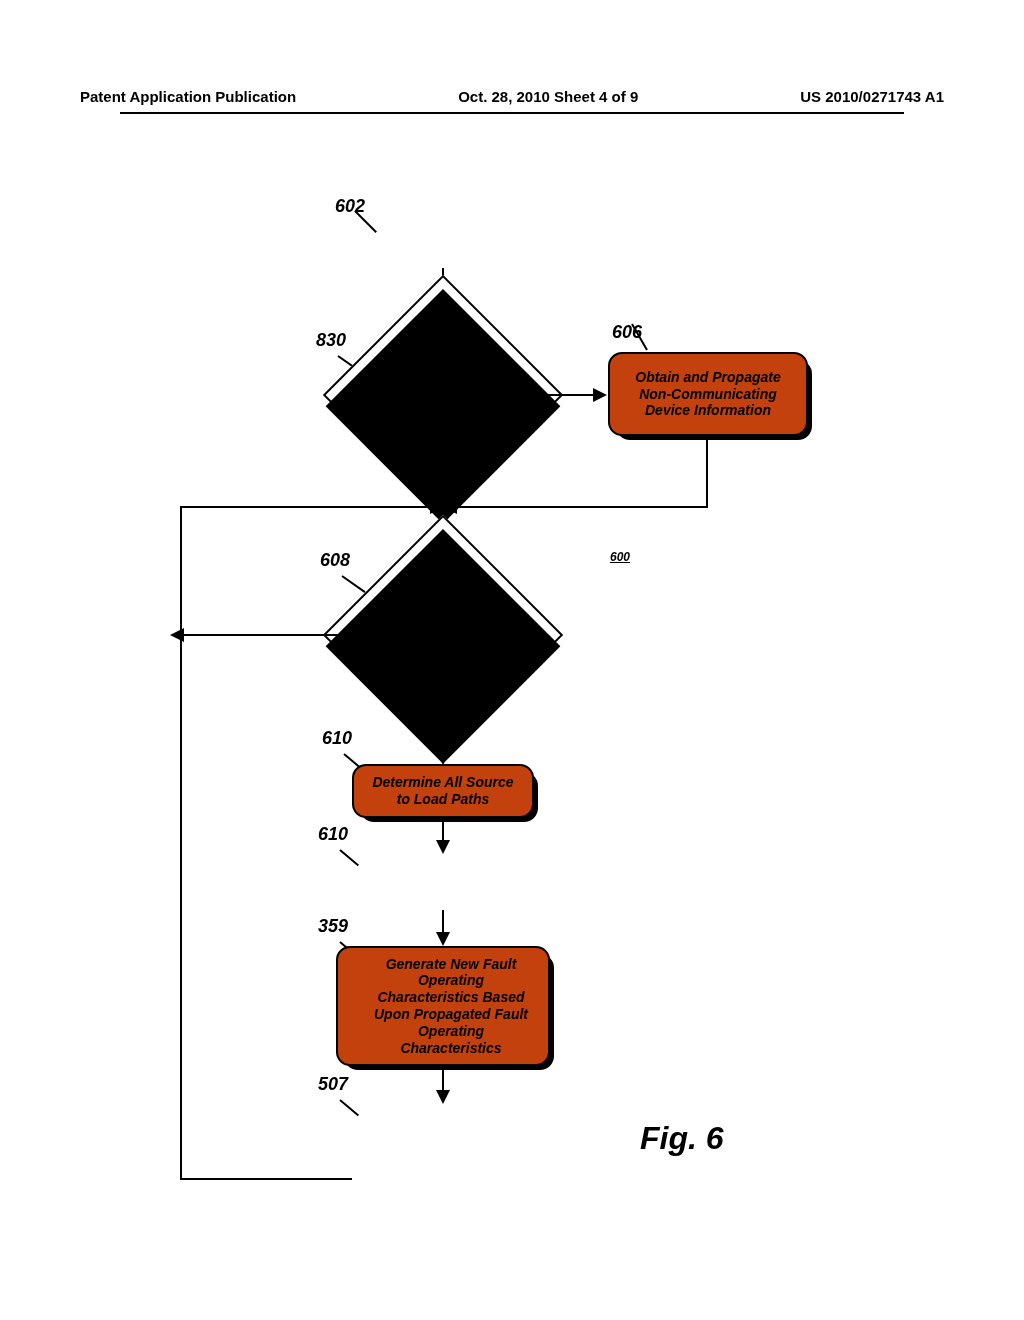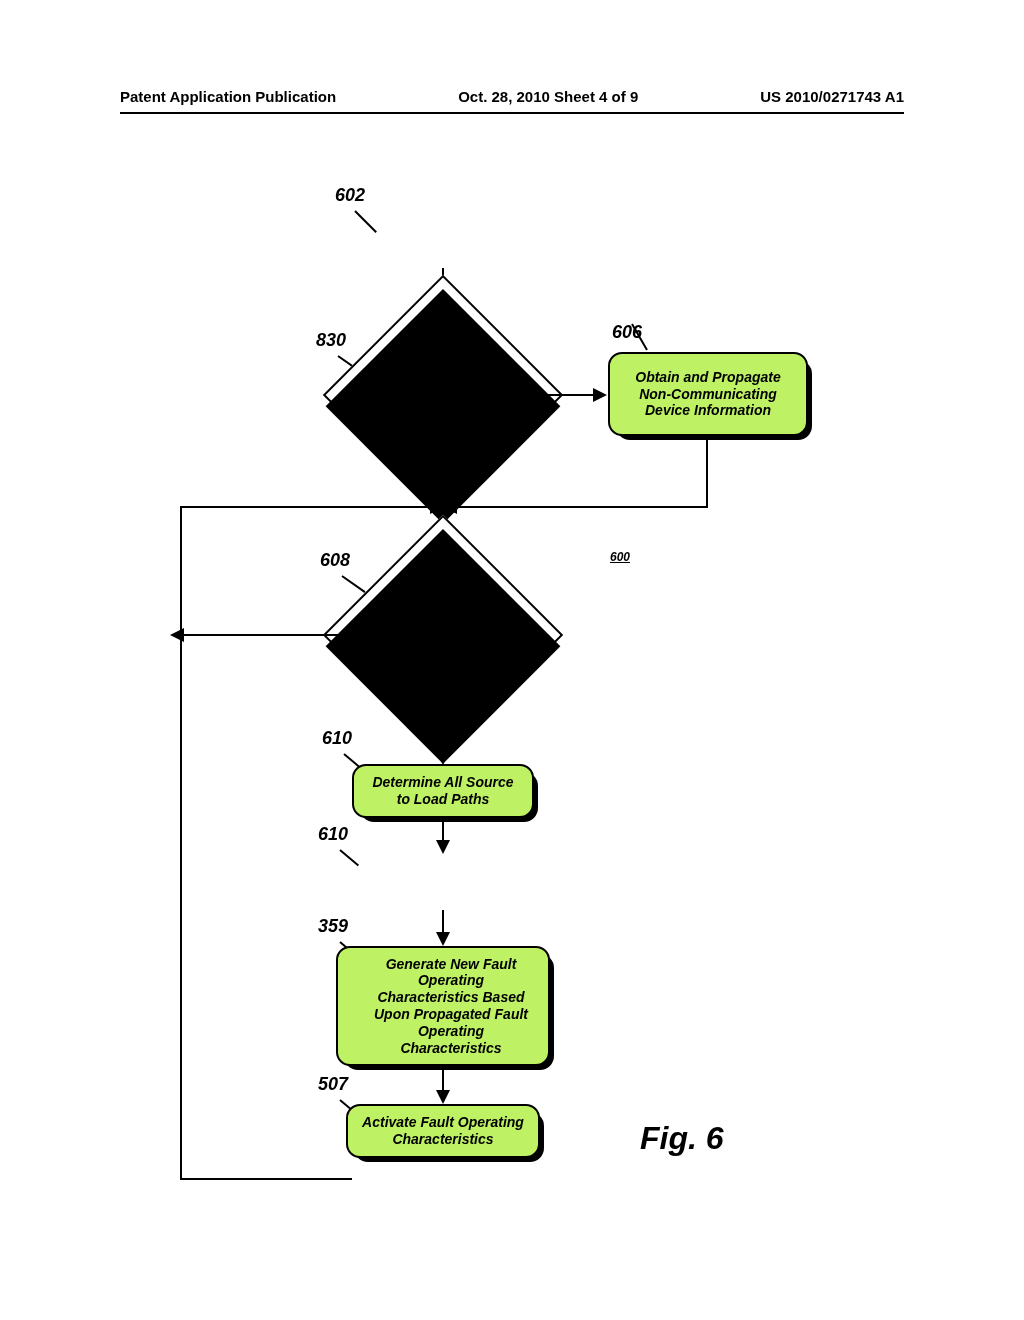--- a/index.html
+++ b/index.html
@@ -8,21 +8,21 @@
     background: #fff;
     width: 1024px;
     height: 1320px;
     position: relative;
   }
   .page-header {
     position: absolute;
     top: 88px;
     left: 0;
     width: 100%;
-    padding: 0 120px;
+    padding: 0 80px;
     display: flex;
     justify-content: space-between;
     font-size: 15px;
     font-weight: bold;
   }
   .header-rule {
     position: absolute;
     top: 112px;
     left: 120px;
     right: 120px;
@@ -60,21 +60,21 @@
     bottom: -6px;
     width: 100%;
     height: 100%;
     border-radius: 22px;
     background: #000;
     z-index: -1;
   }
   .process {
     border: 2px solid #000;
     border-radius: 14px;
-    background: #bef264;
+    background: #c2410c;
     padding: 8px 12px;
     text-align: center;
   }
   .process::after {
     content: "";
     position: absolute;
     right: -6px;
     bottom: -6px;
     width: 100%;
     height: 100%;
@@ -161,21 +161,21 @@
   <span>Patent Application Publication</span>
   <span>Oct. 28, 2010  Sheet 4 of 9</span>
   <span>US 2010/0271743 A1</span>
 </div>
 <div class="header-rule"></div>
 
 <div class="flowchart">
 
   <div class="figure-ref" style="left:610px; top:370px;">600</div>
 
-  <div class="ref-label" style="left:335px; top:5px;text-align:center;">602</div>
+  <div class="ref-label" style="left:335px; top:16px;text-align:center;">602</div>
   <div class="leader" style="left:355px; top:30px; width:30px; transform: rotate(45deg);"></div>
 
   <div class="arrow-line" style="left:442px; top:88px; width:2px; height:24px;"></div>
   <div class="arrow-head arrow-down" style="left:436px; top:110px;"></div>
 
   <div class="ref-label" style="left:316px; top:150px;">830</div>
   <div class="leader" style="left:338px; top:175px; width:26px; transform: rotate(35deg);"></div>
   <div class="shape decision" style="left:358px; top:130px;">
     <div class="decision-text">Non-Communicating Device Information Available?</div>
   </div>
@@ -234,19 +234,16 @@
   <div class="leader" style="left:340px; top:761px; width:24px; transform: rotate(40deg);"></div>
   <div class="shape process" style="left:336px; top:766px; width:214px; height:120px;padding-left:28px;">
     <span>Generate New Fault Operating Characteristics Based Upon Propagated Fault Operating Characteristics</span>
   </div>
 
   <div class="arrow-line" style="left:442px; top:888px; width:2px; height:24px;"></div>
   <div class="arrow-head arrow-down" style="left:436px; top:910px;"></div>
 
   <div class="ref-label" style="left:318px; top:894px;">507</div>
   <div class="leader" style="left:340px; top:919px; width:24px; transform: rotate(40deg);"></div>
-  <div class="shape process" style="left:346px; top:924px; width:194px; height:54px;">
-    <span>Activate Fault Operating Characteristics</span>
-  </div>
 
   <div class="figure-label" style="left:640px; top:940px;">Fig. 6</div>
 
 </div>
 
 </body></html>

